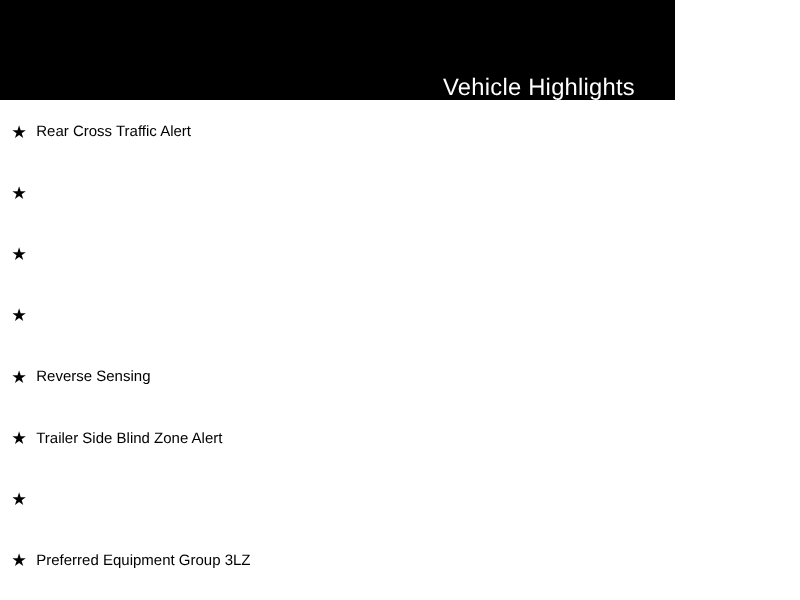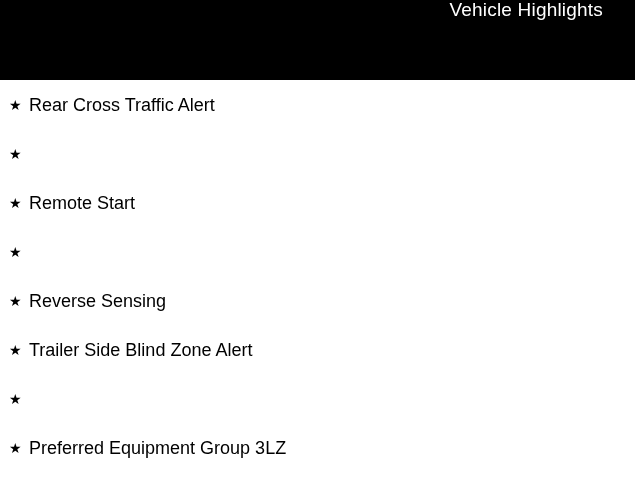--- a/index.html
+++ b/index.html
@@ -16,25 +16,25 @@
   .page {
     position: relative;
     width: 640px;
     height: 480px;
     background: #ffffff;
   }
   .header-bar {
     position: absolute;
     top: 0;
     left: 0;
-    width: 635px;
+    width: 540px;
     height: 80px;
     background: #000000;
     display: flex;
-    align-items: flex-start;
+    align-items: flex-end;
     justify-content: flex-end;
     box-sizing: border-box;
     padding-right: 32px;
   }
   .header-title {
     color: #ffffff;
     font-size: 19px;
     font-weight: normal;
     letter-spacing: 0.2px;
     line-height: 1;
@@ -58,21 +58,21 @@
   .star-icon {
     width: 20px;
     min-width: 20px;
     color: #000000;
     font-size: 14px;
     line-height: 1;
     text-align: left;
   }
   .feature-label {
     color: #000000;
-    font-size: 18px;
+    font-size: 12px;
     line-height: 1;
     white-space: nowrap;
     text-align: center;
   }
 </style>
 </head>
 <body>
 
 <div class="page">
 
@@ -83,21 +83,20 @@
   <ul class="features-list">
     <li class="feature-item">
       <span class="star-icon">★</span>
       <span class="feature-label">Rear Cross Traffic Alert</span>
     </li>
     <li class="feature-item">
       <span class="star-icon">★</span>
     </li>
     <li class="feature-item">
       <span class="star-icon">★</span>
-      <span class="feature-label">Remote Start</span>
     </li>
     <li class="feature-item">
       <span class="star-icon">★</span>
     </li>
     <li class="feature-item">
       <span class="star-icon">★</span>
       <span class="feature-label">Reverse Sensing</span>
     </li>
     <li class="feature-item">
       <span class="star-icon">★</span>

